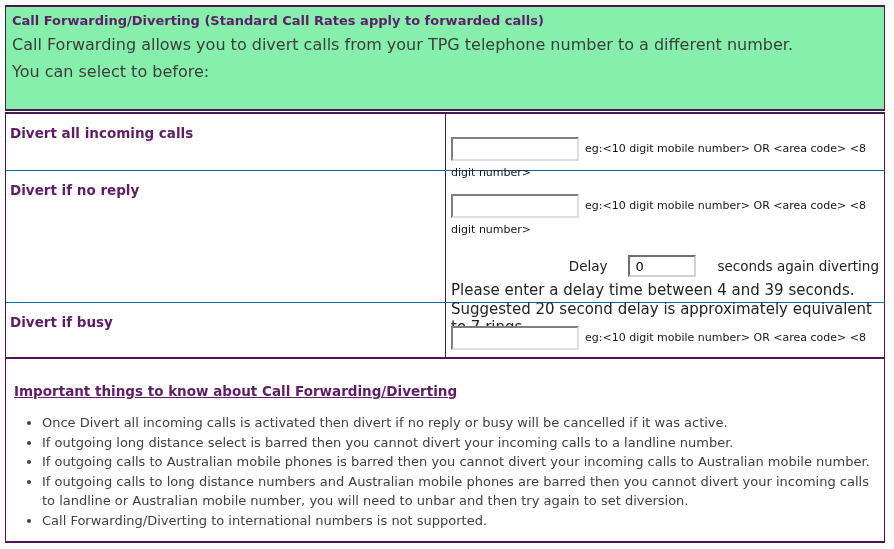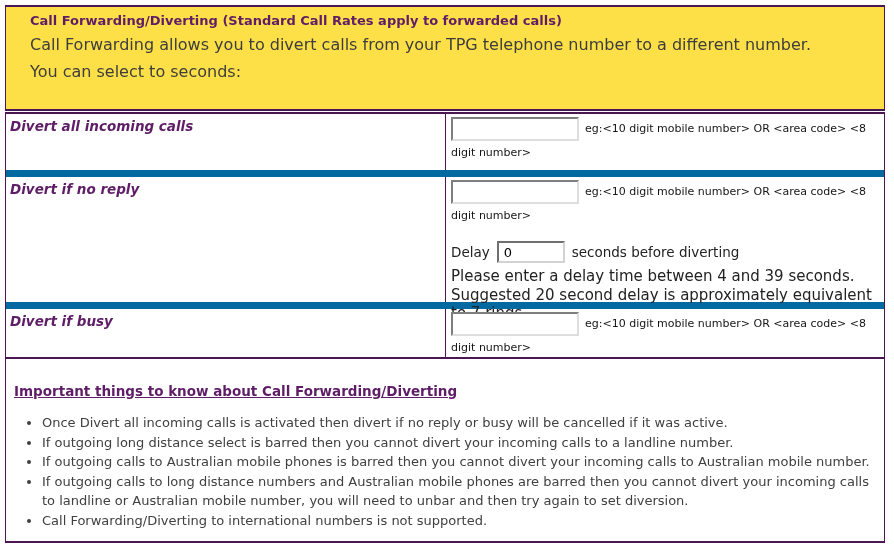--- a/index.html
+++ b/index.html
@@ -11,25 +11,25 @@
     background: #ffffff;
     font-family: "DejaVu Sans", "Liberation Sans", sans-serif;
     overflow: hidden;
   }
 
   
   .intro {
     position: absolute;
     left: 5px; top: 5px;
     width: 880px; height: 106px;
-    background: #fde047;
+    background: #86efac;
     border: 1px solid #4b1653;
     border-top-width: 2px;
     border-bottom-width: 2px;
-    padding: 4px 24px;
+    padding: 4px 6px;
   }
   .intro-title {
     color: #5e1d66;
     font-weight: bold;
     font-size: 13px;
     margin: 2px 0 7px 0;
   }
   .intro-text {
     color: #3d3d3d;
     font-size: 16px;
@@ -40,61 +40,62 @@
   .tbl {
     position: absolute;
     left: 5px; top: 112px;
     width: 880px;
     border: 1px solid #4b1653;
     border-top-width: 2px;
     border-bottom-width: 2px;
     background: #ffffff;
   }
   .trow { display: flex; }
-  .trow + .trow { border-top: 7px solid #0369a1; }
+  .trow + .trow { border-top: 1px solid #0369a1; }
   .trow1 { height: 56px; }
   .trow2 { height: 132px; }
   .trow3 { height: 60px; }
   .tlabel {
     width: 440px;
     border-right: 1px solid #4b1653;
-    padding: 4px 4px;
+    padding: 11px 4px;
     color: #5e1d66;
     font-weight: bold;
     font-size: 13.5px;
-    font-style: italic;
   }
   .tcell {
     flex: 1;
     padding: 3px 5px;
     font-size: 11px;
     color: #151515;
     line-height: 24px;
+    margin-top: 20px;
   }
   input.num {
     width: 128px;
     height: 24px;
     border: 2px solid;
     border-color: #7e7e7e #dedede #dedede #7e7e7e;
     background: #ffffff;
     font-family: "DejaVu Sans", sans-serif;
     font-size: 13px;
     padding: 2px 4px;
     vertical-align: middle;
     margin-right: 6px;
     outline: none;
   }
   .delay-row {
     display: flex;
     align-items: center;
-    gap: 7px;
+    gap: 21px;
     margin-top: 13px;
     font-size: 13.5px;
     color: #222222;
     line-height: normal;
+    justify-content: flex-end;
   }
   input.delay {
     width: 68px;
     height: 22px;
     border: 2px solid;
     border-color: #6f6f6f #d2d2d2 #d2d2d2 #6f6f6f;
     background: #ffffff;
     font-family: "DejaVu Sans", sans-serif;
     font-size: 13px;
     padding: 2px 5px;
@@ -135,40 +136,40 @@
   .info li { margin: 0; padding: 0; }
 </style>
 </head>
 <body>
 
 <div class="page">
 
   <div class="intro">
     <div class="intro-title">Call Forwarding/Diverting (Standard Call Rates apply to forwarded calls)</div>
     <div class="intro-text">Call Forwarding allows you to divert calls from your TPG telephone number to a different number.</div>
-    <div class="intro-text">You can select to seconds:</div>
+    <div class="intro-text">You can select to before:</div>
   </div>
 
   <div class="tbl">
 
     <div class="trow trow1">
       <div class="tlabel">Divert all incoming calls</div>
       <div class="tcell">
         <input class="num" type="text" value="" style=""><span class="hint">eg:&lt;10 digit mobile number&gt; OR &lt;area code&gt; &lt;8 digit number&gt;</span>
       </div>
     </div>
 
     <div class="trow trow2">
       <div class="tlabel">Divert if no reply</div>
       <div class="tcell">
         <input class="num" type="text" value="" style=""><span class="hint">eg:&lt;10 digit mobile number&gt; OR &lt;area code&gt; &lt;8 digit number&gt;</span>
         <div class="delay-row">
           <span>Delay</span>
           <input class="delay" type="text" value="0" style="">
-          <span>seconds before diverting</span>
+          <span>seconds again diverting</span>
         </div>
         <div class="note note-first">Please enter a delay time between 4 and 39 seconds.</div>
         <div class="note">Suggested 20 second delay is approximately equivalent to 7 rings</div>
       </div>
     </div>
 
     <div class="trow trow3">
       <div class="tlabel">Divert if busy</div>
       <div class="tcell">
         <input class="num" type="text" value="" style=""><span class="hint">eg:&lt;10 digit mobile number&gt; OR &lt;area code&gt; &lt;8 digit number&gt;</span>

